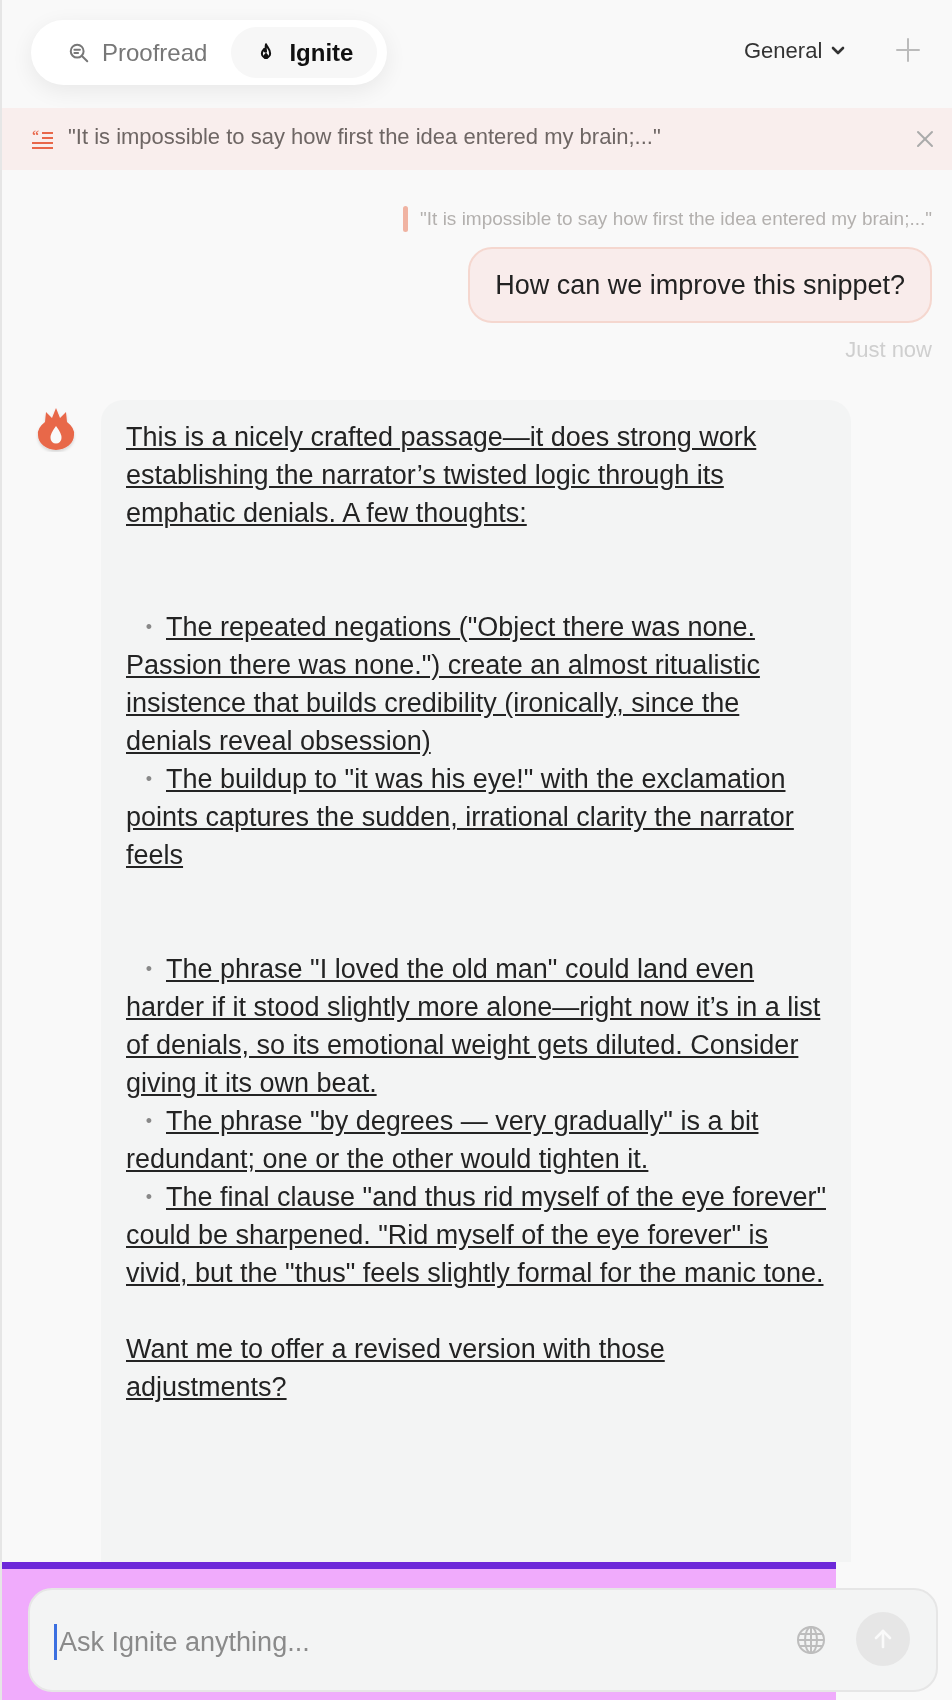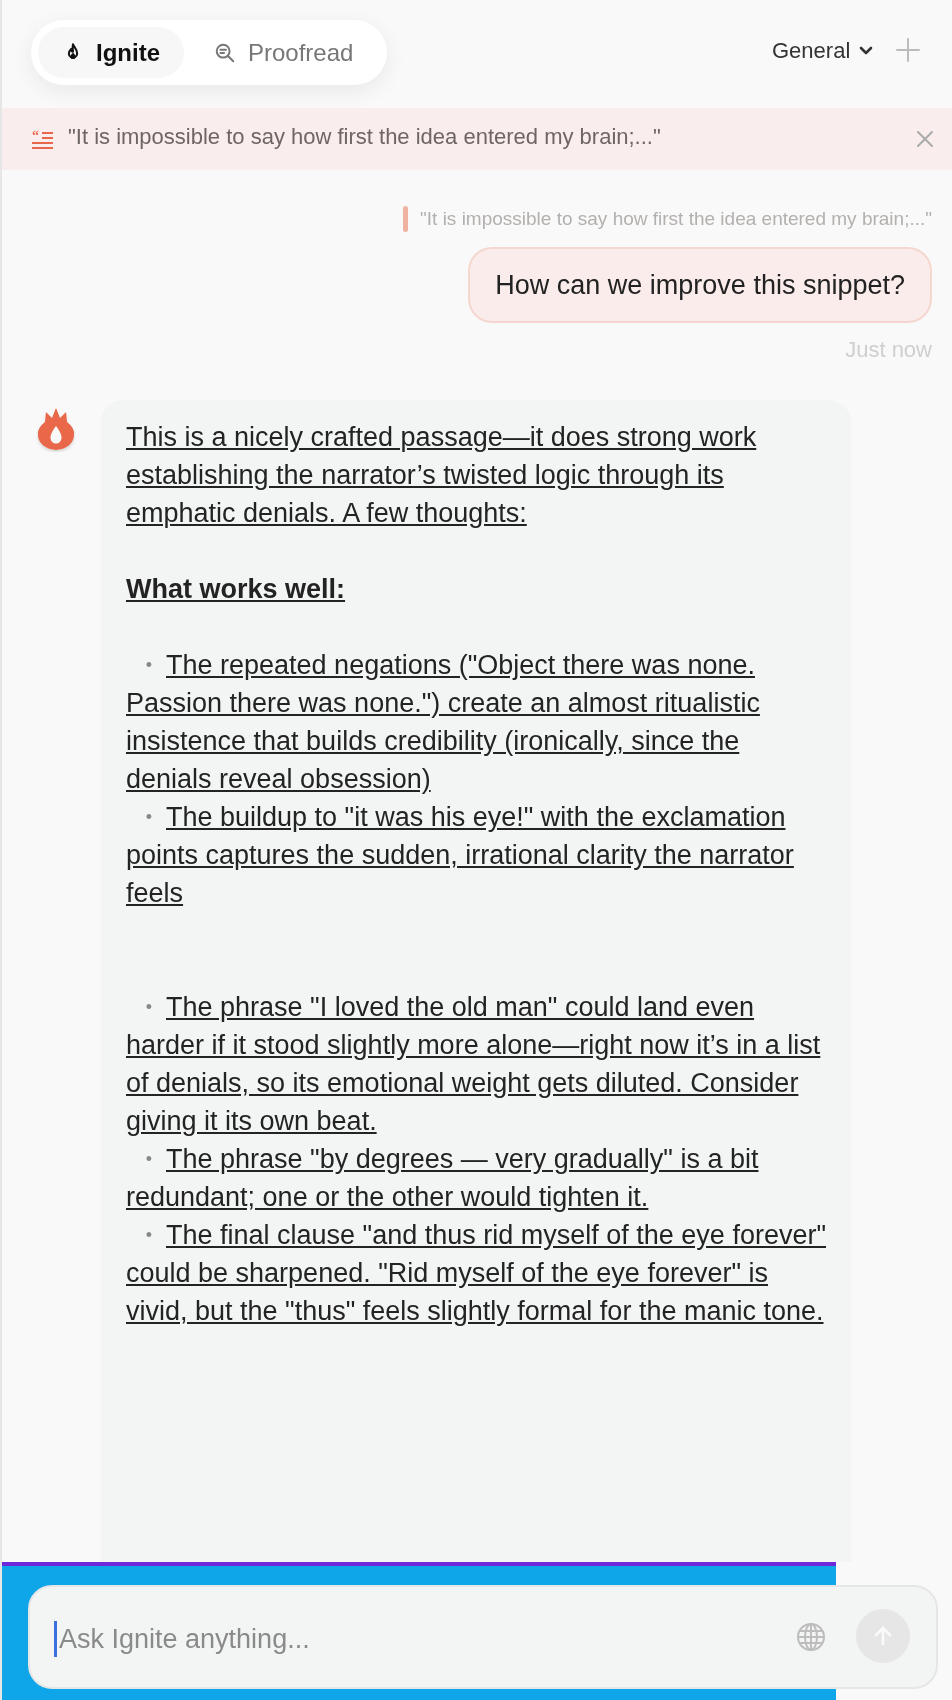--- a/index.html
+++ b/index.html
@@ -23,21 +23,21 @@
     display: flex; align-items: center; padding: 0 7px;
   }
   .mode-tab {
     height: 51px; border-radius: 26px; display: flex; align-items: center;
     padding: 0 24px; font-size: 24px; cursor: pointer; gap: 12px;
   }
   .mode-tab.active { background: #f7f7f7; color: #111; font-weight: 700; }
   .mode-tab.inactive { color: #777; margin-left: 6px; }
   .mode-tab svg { width: 22px; height: 22px; }
   .category-select {
-    position: absolute; left: 770px; top: 38px; font-size: 22px; color: #333;
+    position: absolute; left: 742px; top: 38px; font-size: 22px; color: #333;
     display: flex; align-items: center; gap: 8px; cursor: pointer;
   }
   .add-button {
     position: absolute; left: 892px; top: 36px; width: 28px; height: 28px;
     color: #bbb; cursor: pointer;
   }
   
   .quote-banner {
     position: absolute; left: 0; top: 108px; width: 950px; height: 62px;
     background: #f9eeed; display: flex; align-items: center;
@@ -72,21 +72,21 @@
     background: #f3f4f4; border-radius: 22px; padding: 18px 25px 0 25px;
     font-size: 27px; line-height: 38px; color: #232323;
   }
   .assistant-bubble p { margin: 0; text-decoration: underline; }
   .assistant-bubble .gap { height: 38px; }
   .assistant-bubble strong { font-weight: 700; }
   .bullet { display: inline-block; width: 40px; text-align: right; padding-right: 14px; color: #888; font-size: 18px; vertical-align: 3px; }
   
   .composer-wrap {
     position: absolute; left: 0; top: 1562px; width: 834px; height: 138px;
-    background: #0ea5e9; border-top: 4px solid #6d28d9;
+    background: #f0abfc; border-top: 7px solid #6d28d9;
   }
   .composer {
     position: absolute; left: 26px; top: 19px; width: 910px; height: 104px;
     background: #f3f4f4; border: 2px solid #e6e6e6; border-radius: 24px;
   }
   .composer-input {
     position: absolute; left: 24px; top: 34px; width: 650px; height: 36px;
     border: none; outline: none; background: transparent;
     font-family: "Liberation Sans", "DejaVu Sans", sans-serif; font-size: 27px; color: #222;
     border-left: 3px solid #3b6fe0; padding-left: 2px;
@@ -96,35 +96,35 @@
   .send-btn {
     position: absolute; left: 826px; top: 22px; width: 54px; height: 54px; border-radius: 50%;
     background: #e6e6e6; display: flex; align-items: center; justify-content: center; cursor: pointer;
   }
 </style>
 </head>
 <body>
 
 <div class="header">
   <div class="mode-switch">
-    <div class="mode-tab active">
-      <svg viewBox="0 0 24 24" fill="none" stroke="#111" stroke-width="2.2" stroke-linejoin="round">
-        <path d="M12 2.5c1 3 4.5 5 4.5 10a4.5 4.5 0 0 1-9 0c0-2.5 1.5-4 2.5-5 0 2 1 3 2 3 0-3-1-5 0-8z"></path>
-        <path d="M12 17.5a1.8 1.8 0 0 1-1.8-1.8c0-1.2 1.8-2.7 1.8-2.7s1.8 1.5 1.8 2.7a1.8 1.8 0 0 1-1.8 1.8z" fill="#111"></path>
-      </svg>
-      <span>Ignite</span>
-    </div>
     <div class="mode-tab inactive">
       <svg viewBox="0 0 24 24" fill="none" stroke="#777" stroke-width="2.2" stroke-linecap="round">
         <circle cx="10" cy="10" r="7"></circle>
         <line x1="15.5" y1="15.5" x2="21" y2="21"></line>
         <line x1="7" y1="8.5" x2="13" y2="8.5"></line>
         <line x1="7" y1="12" x2="11" y2="12"></line>
       </svg>
       <span>Proofread</span>
+    </div>
+    <div class="mode-tab active">
+      <svg viewBox="0 0 24 24" fill="none" stroke="#111" stroke-width="2.2" stroke-linejoin="round">
+        <path d="M12 2.5c1 3 4.5 5 4.5 10a4.5 4.5 0 0 1-9 0c0-2.5 1.5-4 2.5-5 0 2 1 3 2 3 0-3-1-5 0-8z"></path>
+        <path d="M12 17.5a1.8 1.8 0 0 1-1.8-1.8c0-1.2 1.8-2.7 1.8-2.7s1.8 1.5 1.8 2.7a1.8 1.8 0 0 1-1.8 1.8z" fill="#111"></path>
+      </svg>
+      <span>Ignite</span>
     </div>
   </div>
 
   <div class="category-select">
     <span>General</span>
     <svg width="16" height="12" viewBox="0 0 16 12" fill="none" stroke="#333" stroke-width="2.6" stroke-linecap="round" stroke-linejoin="round">
       <polyline points="3,3 8,8 13,3"></polyline>
     </svg>
   </div>
 
@@ -169,30 +169,30 @@
         <feDropShadow dx="0" dy="2" stdDeviation="1.5" flood-color="#000" flood-opacity="0.15"></feDropShadow>
       </filter>
     </defs>
     <path filter="url(#sh)" fill="#e8674a" d="M23 2 L27 12 L33 6 L34 16 Q42 22 41 29 A18 15 0 0 1 5 29 Q4 22 12 16 L13 6 L19 12 Z"></path>
     <path fill="#f9f9f9" d="M23 20 Q29 28 28.5 32 A5.5 5.5 0 0 1 17.5 32 Q17 28 23 20 Z"></path>
   </svg>
 
   <div class="assistant-bubble">
     <p>This is a nicely crafted passage—it does strong work establishing the narrator’s twisted logic through its emphatic denials. A few thoughts:</p>
     <div class="gap"></div>
-    <p><strong>What works well:</strong></p>
     <div class="gap"></div>
     <p><span class="bullet">•</span><span>The repeated negations ("Object there was none. Passion there was none.") create an almost ritualistic insistence that builds credibility (ironically, since the denials reveal obsession)</span></p>
     <p><span class="bullet">•</span><span>The buildup to "it was his eye!" with the exclamation points captures the sudden, irrational clarity the narrator feels</span></p>
     <div class="gap"></div>
     <div class="gap"></div>
     <p><span class="bullet">•</span><span>The phrase "I loved the old man" could land even harder if it stood slightly more alone—right now it’s in a list of denials, so its emotional weight gets diluted. Consider giving it its own beat.</span></p>
     <p><span class="bullet">•</span><span>The phrase "by degrees — very gradually" is a bit redundant; one or the other would tighten it.</span></p>
     <p><span class="bullet">•</span><span>The final clause "and thus rid myself of the eye forever" could be sharpened. "Rid myself of the eye forever" is vivid, but the "thus" feels slightly formal for the manic tone.</span></p>
     <div class="gap"></div>
+    <p>Want me to offer a revised version with those adjustments?</p>
   </div>
 </div>
 
 <div class="composer-wrap">
   <div class="composer">
     <input class="composer-input" type="text" placeholder="Ask Ignite anything..." style="">
     <div class="globe-btn">
       <svg viewBox="0 0 30 30" width="30" height="30" fill="none" stroke="#bdbdbd" stroke-width="2">
         <circle cx="15" cy="15" r="13"></circle>
         <ellipse cx="15" cy="15" rx="6" ry="13"></ellipse>

